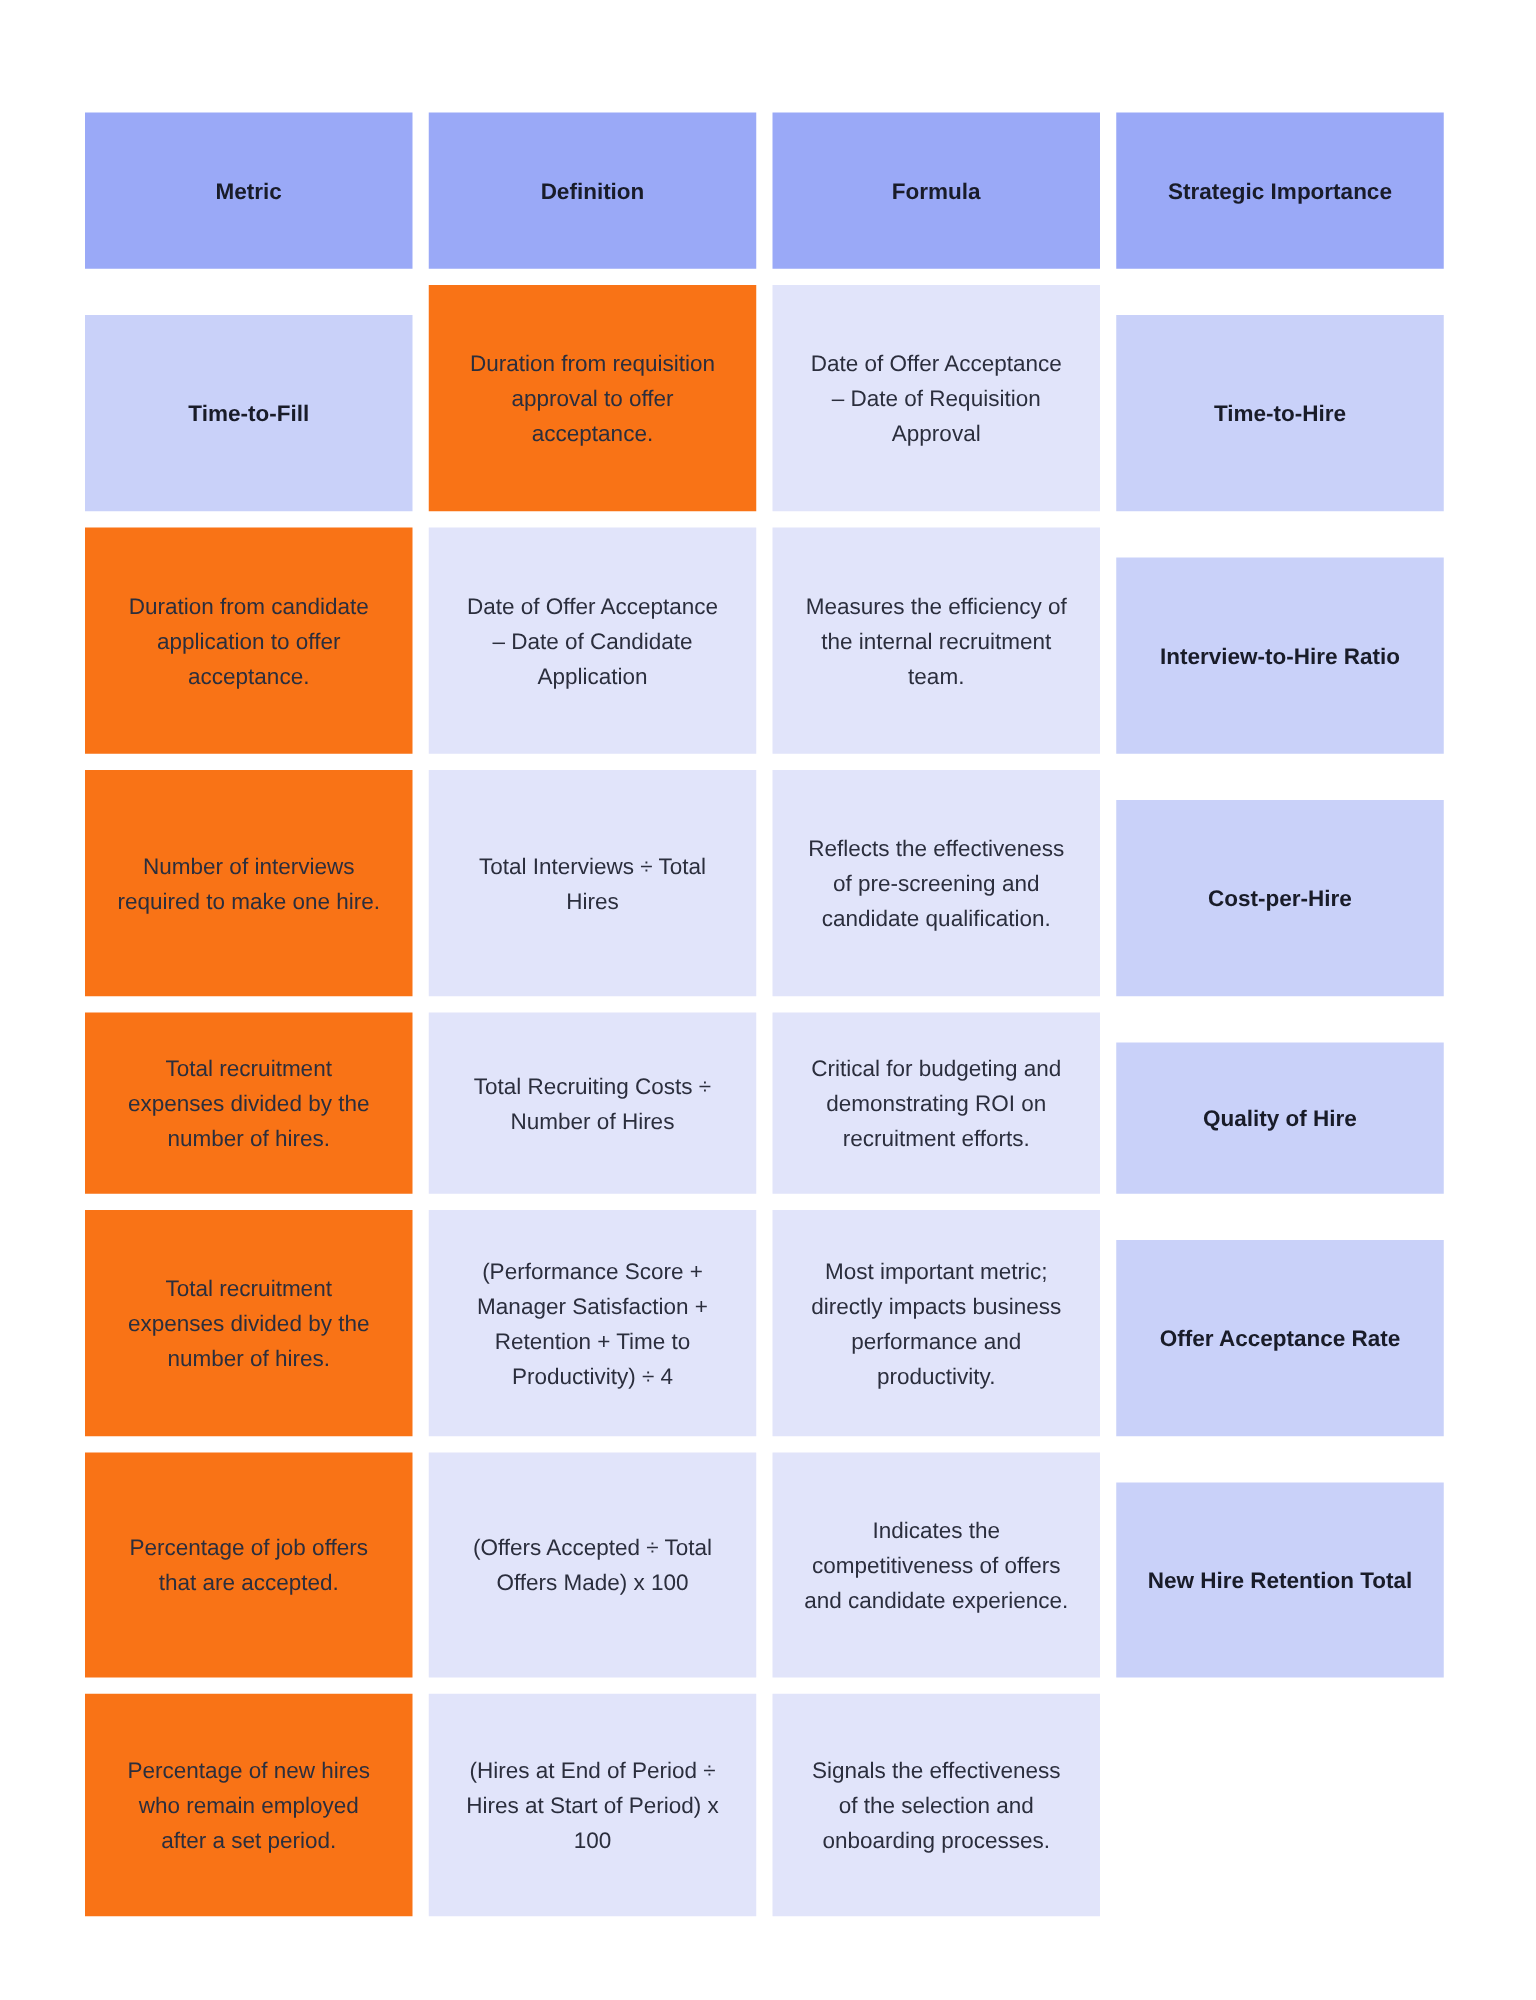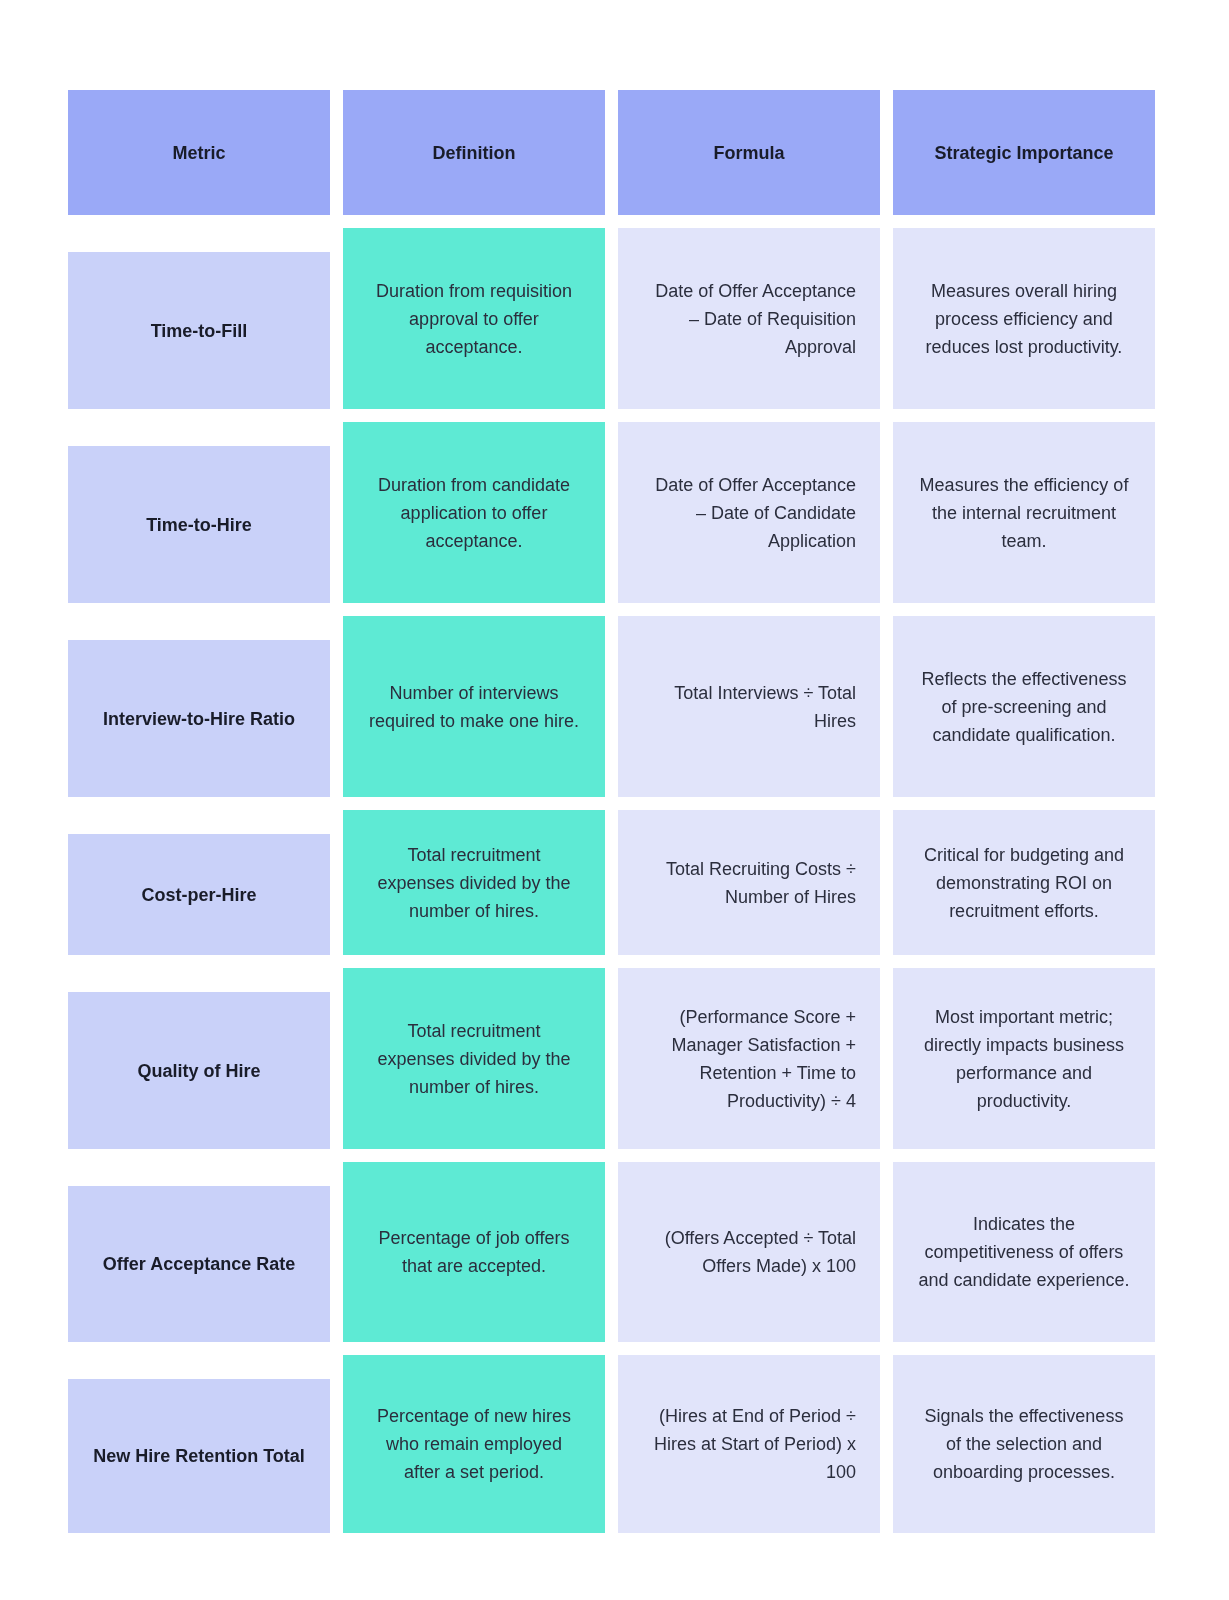--- a/index.html
+++ b/index.html
@@ -43,45 +43,43 @@
     color: #191c29;
     font-size: 18px;
   }
   .cell.metric {
     background: #c9d1f9;
     font-weight: 700;
     color: #191c29;
     margin-top: 24px;
   }
   .cell.definition {
-    background: #5eead4;
+    background: #f97316;
   }
   .cell.formula {
     background: #e1e4fa;
-    text-align: right;
   }
   .cell.importance {
     background: #e1e4fa;
   }
 </style>
 </head>
 <body>
 
 <div class="page">
   <div class="metrics-table">
 
     <div class="cell header">Metric</div>
     <div class="cell header">Definition</div>
     <div class="cell header">Formula</div>
     <div class="cell header">Strategic Importance</div>
 
     <div class="cell metric">Time-to-Fill</div>
     <div class="cell definition">Duration from requisition approval to offer acceptance.</div>
     <div class="cell formula">Date of Offer Acceptance – Date of Requisition Approval</div>
-    <div class="cell importance">Measures overall hiring process efficiency and reduces lost productivity.</div>
 
     <div class="cell metric">Time-to-Hire</div>
     <div class="cell definition">Duration from candidate application to offer acceptance.</div>
     <div class="cell formula">Date of Offer Acceptance – Date of Candidate Application</div>
     <div class="cell importance">Measures the efficiency of the internal recruitment team.</div>
 
     <div class="cell metric">Interview-to-Hire Ratio</div>
     <div class="cell definition">Number of interviews required to make one hire.</div>
     <div class="cell formula">Total Interviews ÷ Total Hires</div>
     <div class="cell importance">Reflects the effectiveness of pre-screening and candidate qualification.</div>

